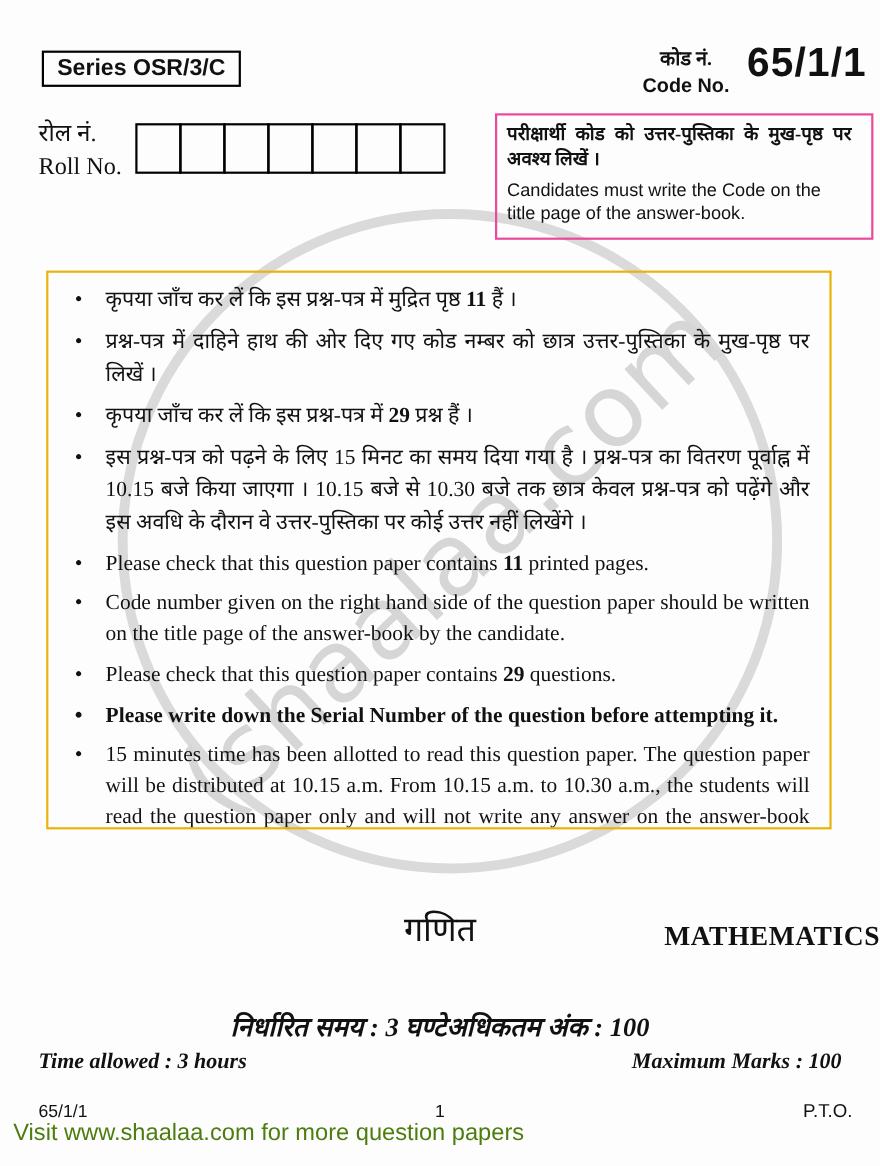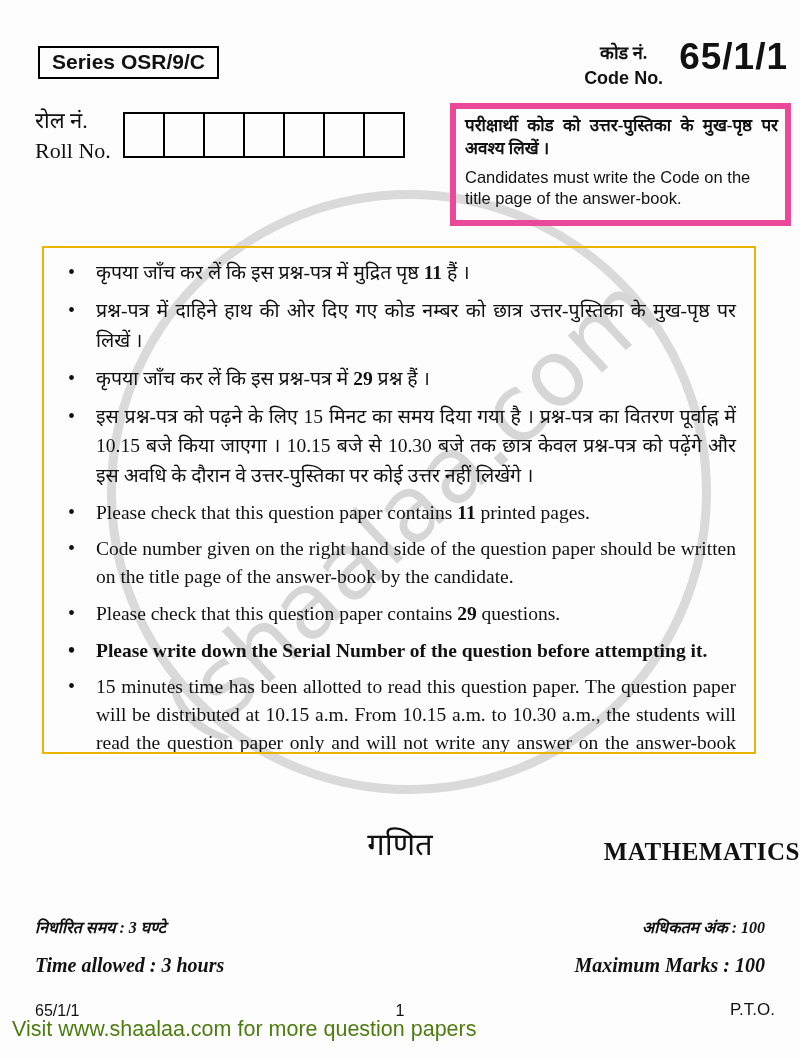--- a/index.html
+++ b/index.html
@@ -37,22 +37,22 @@
   
   .roll-row{position:absolute;left:35px;top:104px;display:flex;z-index:1;}
   .roll-labels{font-size:22px;line-height:1.35;margin-right:12px;margin-top:2px;}
   .roll-cells{display:flex;margin-top:8px;}
   .roll-cells .cell{
     width:38px;height:42px;border:2px solid #000;margin-left:-2px;background:transparent;
   }
   .roll-cells .cell:first-child{margin-left:0;}
   
   .notice-box{
-    position:absolute;left:450px;top:103px;width:313px;border:6px solid #ec4899;
-    padding:6px 7px 10px 9px;z-index:1;background:transparent;
+    position:absolute;left:450px;top:103px;width:313px;border:2px solid #ec4899;
+    padding:6px 18px 10px 9px;z-index:1;background:transparent;
   }
   .notice-hi{font-size:17px;font-weight:bold;line-height:1.35;text-align:justify;}
   .notice-en{font-family:"Liberation Sans", sans-serif;font-size:16.5px;line-height:1.3;margin-top:6px;}
   
   .inst-box{
     position:absolute;left:42px;top:246px;width:714px;height:508px;
     border:2px solid #eab308;z-index:1;overflow:hidden;
     padding:10px 18px 0 16px;box-sizing:border-box;
   }
   ul.inst-list{list-style:none;margin:0;padding:0;}
@@ -71,41 +71,41 @@
   .subject-hi{
     position:absolute;left:0;top:778px;width:100%;text-align:center;
     font-size:31px;font-weight:normal;z-index:1;margin-top:44px;
   }
   .subject-en{
     position:absolute;left:0;top:838px;width:100%;text-align:right;
     font-size:25px;font-weight:bold;letter-spacing:0.5px;z-index:1;
   }
   
   .meta-row{position:absolute;left:35px;right:35px;display:flex;justify-content:space-between;z-index:1;}
-  .meta-hi{top:916px;font-size:16px;font-style:italic;font-weight:bold;}
+  .meta-hi{top:916px;font-size:24px;font-style:italic;font-weight:bold;justify-content:center;}
   .meta-en{top:954px;font-size:20px;font-style:italic;font-weight:bold;}
   
   .footer-code{position:absolute;left:35px;top:1002px;font-family:"Liberation Sans", sans-serif;font-size:16px;z-index:1;}
   .footer-page{position:absolute;left:0;top:1002px;width:100%;text-align:center;font-family:"Liberation Sans", sans-serif;font-size:16px;z-index:1;}
   .footer-pto{position:absolute;right:25px;top:1000px;font-family:"Liberation Sans", sans-serif;font-size:17px;z-index:1;}
   .footer-promo{
     position:absolute;left:12px;top:1017px;
     font-family:"Liberation Sans", sans-serif;font-size:21.5px;color:#4d7c0f;z-index:1;
   }
 </style>
 </head>
 <body>
 
 <div class="page">
 
   <div class="wm-circle"></div>
   <div class="wm-text" style="color: rgb(214, 214, 214);">(shaalaa.com</div>
 
   <div class="series-box">
-    <span>Series OSR/9/C</span>
+    <span>Series OSR/3/C</span>
   </div>
 
   <div class="code-block">
     <div class="code-labels">
       <div class="code-label-hi" lang="hi">कोड नं.</div>
       <div class="code-label-en">Code No.</div>
     </div>
     <div class="code-value">65/1/1</div>
   </div>
 

